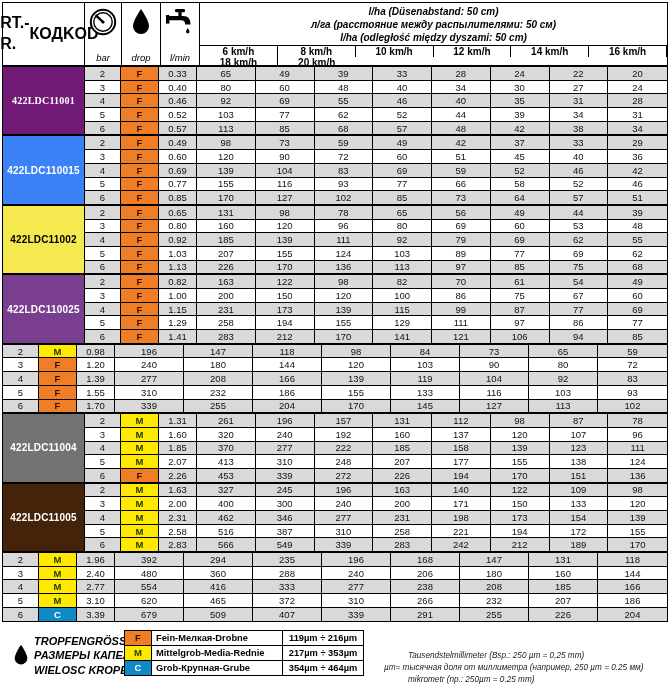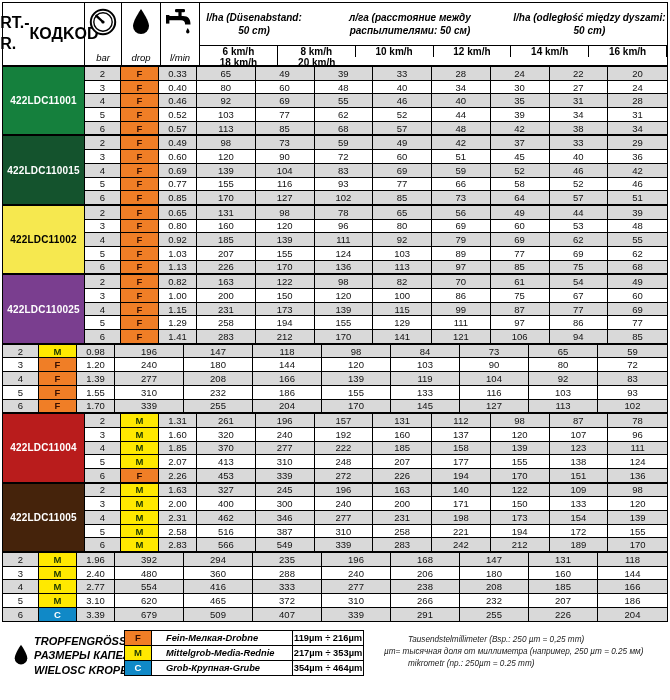--- a/index.html
+++ b/index.html
@@ -14,21 +14,21 @@
   .main-table{width:664px;border:1px solid #000;background:#fff;}
 
   .thead{display:flex;height:62px;border-bottom:2px solid #000;}
   .h-art{width:81px;border-right:1px solid #000;display:flex;
          align-items:center;justify-content:center;font-weight:bold;font-size:16px;line-height:1.3;}
   .h-iconcell{border-right:1px solid #000;display:flex;flex-direction:column;align-items:center;
               justify-content:space-between;padding:5px 0 2px;}
   .h-iconcell .lbl{font-style:italic;font-size:9.5px;}
   .w-bar{width:36px;} .w-drop{width:38px;} .w-lmin{width:38px;}
   .h-right{flex:1;display:flex;flex-direction:column;}
-  .h-lha{flex:1;display:flex;flex-direction:row;align-items:center;justify-content:center;
+  .h-lha{flex:1;display:flex;flex-direction:column;align-items:center;justify-content:center;
          font-style:italic;font-weight:bold;font-size:10px;line-height:1.3;text-align:center;}
   .h-speeds{display:grid;grid-template-columns:repeat(6,1fr);height:19px;border-top:1px solid #000;}
   .h-speed{border-right:1px solid #000;display:flex;align-items:center;justify-content:center;
            font-weight:bold;font-size:10px;}
   .h-speed:last-child{border-right:none;}
 
   .group{display:flex;border-top:2px solid #000;}
   .group:first-of-type{border-top:none;}
   .article-cell{width:81px;border-right:1px solid #000;display:flex;align-items:center;
                 justify-content:center;font-weight:bold;font-size:10px;letter-spacing:.2px;}
@@ -45,24 +45,24 @@
   .footer{position:relative;height:110px;}
   .f-dropicon{position:absolute;left:10px;top:22px;width:18px;height:22px;}
   .f-title{position:absolute;left:32px;top:12px;width:110px;font-style:italic;font-weight:bold;
            font-size:11px;line-height:1.34;}
   .legend-table{position:absolute;left:122px;top:8px;width:238px;border:1px solid #000;}
   .legend-row{display:flex;height:14px;}
   .legend-row:not(:last-child){border-bottom:1px solid #000;}
   .legend-code{width:26px;border-right:1px solid #000;display:flex;align-items:center;
                justify-content:center;font-weight:bold;font-size:9.5px;}
   .legend-label{width:126px;border-right:1px solid #000;display:flex;align-items:center;
-                padding-left:14px;font-style:italic;font-weight:bold;font-size:9.3px;}
+                padding-left:4px;font-weight:bold;font-size:9.3px;}
   .legend-range{flex:1;display:flex;align-items:center;justify-content:center;
                 font-weight:bold;font-size:9.3px;}
-  .notes{position:absolute;left:382px;top:12px;width:284px;font-style:italic;font-size:8.2px;
+  .notes{position:absolute;left:382px;top:28px;width:284px;font-style:italic;font-size:8.2px;
          line-height:1.5;color:#222;}
   .note-line{white-space:nowrap;padding-left:24px;}
   .note-line.hanging{padding-left:0;}
   svg{display:block;}
 </style>
 </head>
 <body>
 
 <div class="sheet">
 
@@ -119,21 +119,21 @@
           <div class="h-speed">14 km/h</div>
           <div class="h-speed">16 km/h</div>
           <div class="h-speed">18 km/h</div>
           <div class="h-speed">20 km/h</div>
         </div>
       </div>
     </div>
 
     <div id="table-body">
         <div class="group">
-          <div class="article-cell" style="background: #15803d; color: rgb(255, 255, 255);">422LDC11001</div>
+          <div class="article-cell" style="background: #701a75; color: rgb(255, 255, 255); font-family: Liberation Serif, serif;">422LDC11001</div>
           <div class="rows">
             <div class="row shade">
               <div class="cell">2</div>
               <div class="cell code-cell" style="background: rgb(240, 126, 38); color: rgb(58, 16, 0);">F</div>
               <div class="cell">0.33</div>
               <div class="cell">65</div>
               <div class="cell">49</div>
               <div class="cell">39</div>
               <div class="cell">33</div>
               <div class="cell">28</div>
@@ -189,21 +189,21 @@
               <div class="cell">68</div>
               <div class="cell">57</div>
               <div class="cell">48</div>
               <div class="cell">42</div>
               <div class="cell">38</div>
               <div class="cell">34</div>
             </div>
           </div>
         </div>
         <div class="group">
-          <div class="article-cell" style="background: #14532d; color: rgb(255, 255, 255); text-align: right;">422LDC110015</div>
+          <div class="article-cell" style="background: #3b82f6; color: rgb(255, 255, 255); text-align: right;">422LDC110015</div>
           <div class="rows">
             <div class="row shade">
               <div class="cell">2</div>
               <div class="cell code-cell" style="background: rgb(240, 126, 38); color: rgb(58, 16, 0);">F</div>
               <div class="cell">0.49</div>
               <div class="cell">98</div>
               <div class="cell">73</div>
               <div class="cell">59</div>
               <div class="cell">49</div>
               <div class="cell">42</div>
@@ -468,21 +468,21 @@
               <div class="cell">204</div>
               <div class="cell">170</div>
               <div class="cell">145</div>
               <div class="cell">127</div>
               <div class="cell">113</div>
               <div class="cell">102</div>
             </div>
           </div>
         </div>
         <div class="group">
-          <div class="article-cell" style="background: #b91c1c; color: rgb(255, 255, 255);">422LDC11004</div>
+          <div class="article-cell" style="background: #737373; color: rgb(255, 255, 255);">422LDC11004</div>
           <div class="rows">
             <div class="row shade">
               <div class="cell">2</div>
               <div class="cell code-cell" style="background: rgb(255, 233, 0); color: rgb(30, 58, 0);">M</div>
               <div class="cell">1.31</div>
               <div class="cell">261</div>
               <div class="cell">196</div>
               <div class="cell">157</div>
               <div class="cell">131</div>
               <div class="cell">112</div>

